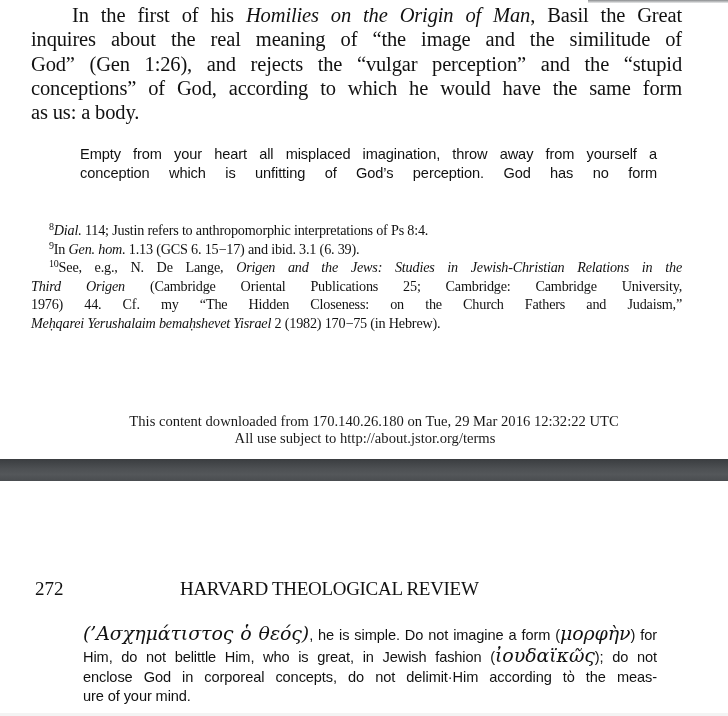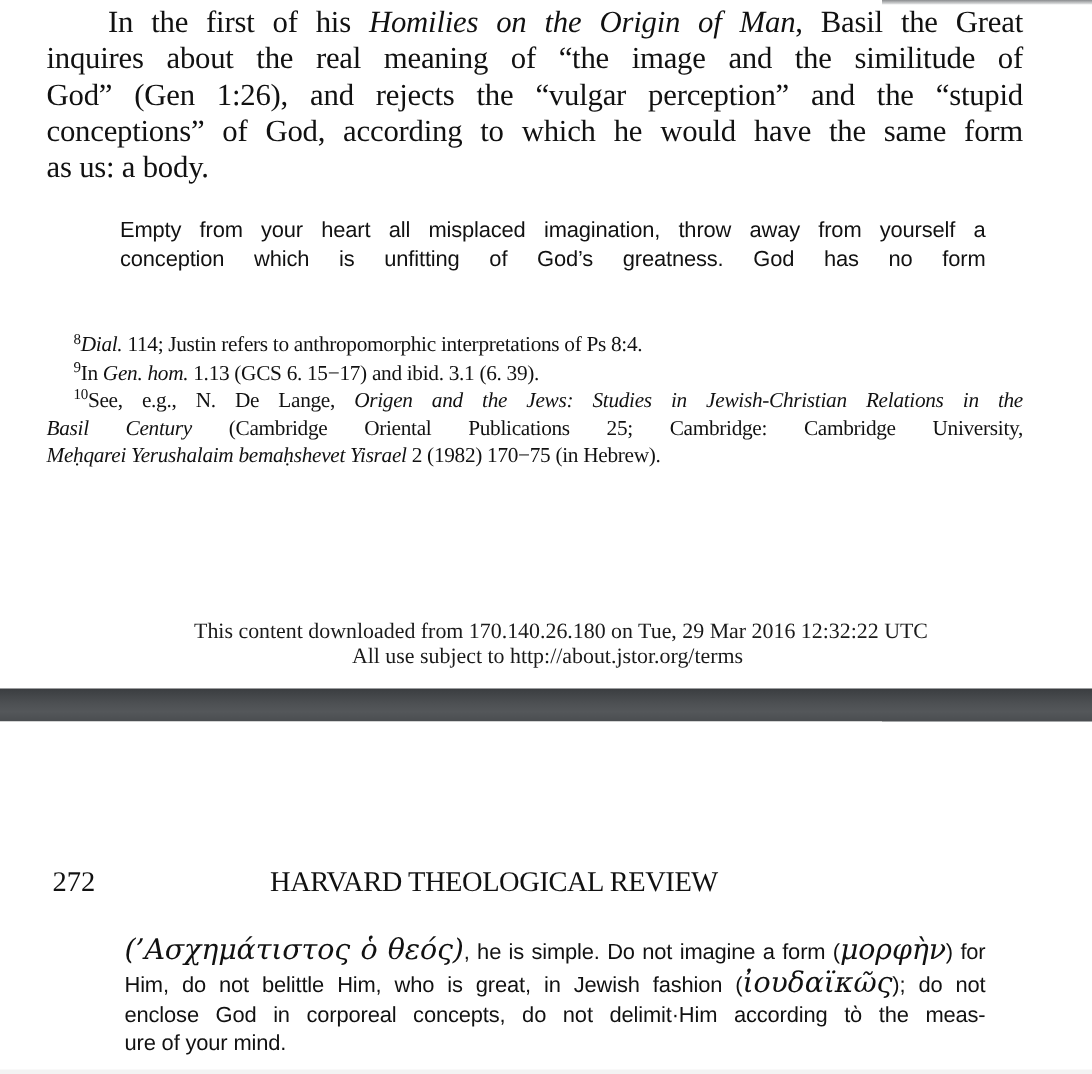--- a/index.html
+++ b/index.html
@@ -169,33 +169,34 @@
       <span>In the first of his </span><i>Homilies on the Origin of Man</i><span>, Basil the Great</span>
     </span>
     <span class="line"><span>inquires about the real meaning of “the image and the similitude of</span></span>
     <span class="line"><span>God” (Gen 1:26), and rejects the “vulgar perception” and the “stupid</span></span>
     <span class="line"><span>conceptions” of God, according to which he would have the same form</span></span>
     <span class="line last"><span>as us:  a body.</span></span>
   </div>
 
   <div class="blockquote">
     <span class="line">Empty from your heart all misplaced imagination, throw away from yourself a</span>
-    <span class="line">conception which is unfitting of God’s greatness.  God has no form</span>
+    <span class="line">conception which is unfitting of God’s perception.  God has no form</span>
   </div>
 
   <div class="footnotes">
     <div class="footnote">
       <span class="line indent"><span class="fn-marker">8</span><i>Dial.</i><span> 114; Justin refers to anthropomorphic interpretations of Ps 8:4.</span></span>
     </div>
     <div class="footnote">
       <span class="line indent"><span class="fn-marker">9</span><span>In </span><i>Gen. hom.</i><span> 1.13 (GCS 6. 15−17) and ibid. 3.1 (6. 39).</span></span>
     </div>
     <div class="footnote">
       <span class="line just indent"><span class="fn-marker">10</span><span>See, e.g., N. De Lange, </span><i>Origen and the Jews: Studies in Jewish-Christian Relations in the</i></span>
-      <span class="line just"><i>Basil Century</i><span> (Cambridge Oriental Publications 25; Cambridge: Cambridge University,</span></span>
+      <span class="line just"><i>Third Origen</i><span> (Cambridge Oriental Publications 25; Cambridge: Cambridge University,</span></span>
+      <span class="line just"><span>1976) 44.  Cf. my “The Hidden Closeness: on the Church Fathers and Judaism,”</span></span>
       <span class="line"><i>Meḥqarei Yerushalaim bemaḥshevet Yisrael</i><span> 2 (1982) 170−75 (in Hebrew).</span></span>
     </div>
   </div>
 
   <div class="download-notice">
     <span class="line first">This content downloaded from 170.140.26.180 on Tue, 29 Mar 2016 12:32:22 UTC</span>
     <span class="line second">All use subject to http://about.jstor.org/terms</span>
   </div>
 </div>
 

